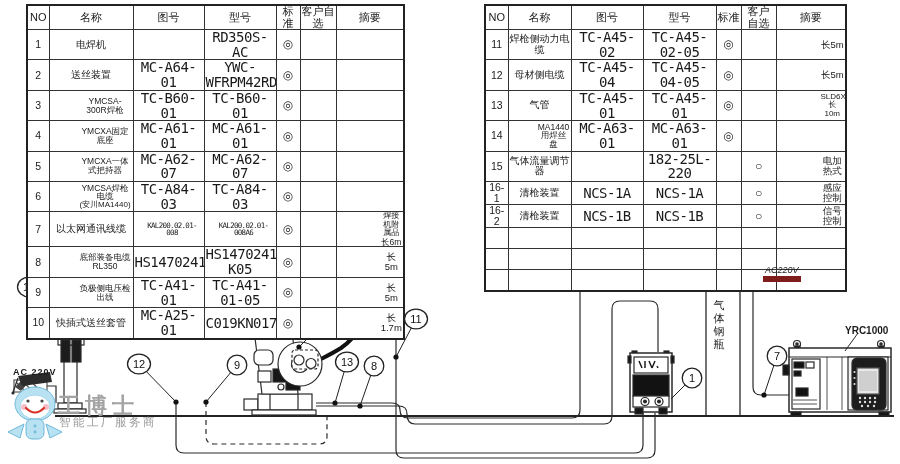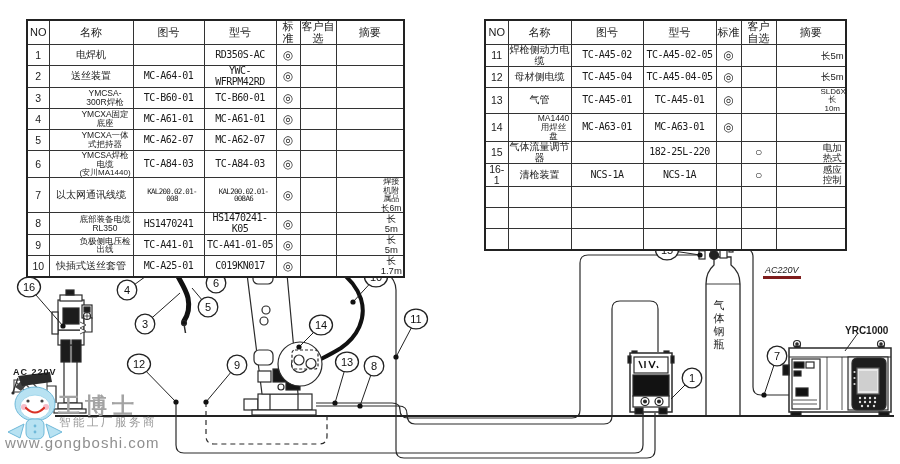--- a/index.html
+++ b/index.html
@@ -1,39 +1,39 @@
 <!DOCTYPE html>
 <html><head>
 <meta charset="utf-8">
 <style>
   html,body{margin:0;padding:0;width:900px;height:464px;background:#fff;overflow:hidden;
     font-family:"Liberation Sans",sans-serif;}
   #stage{position:relative;width:900px;height:464px;background:#fff;}
   
-  .ptable{position:absolute;top:19px;border-collapse:collapse;table-layout:fixed;
+  .ptable{position:absolute;top:4px;border-collapse:collapse;table-layout:fixed;
     border:2px solid #222;height:225px;background:#fff;}
   #ltable{left:26px;width:377px;}
   #rtable{left:484px;width:361px;}
   .ptable td{border:1px solid #333;text-align:center;vertical-align:middle;
     padding:0 1px;color:#1a1a1a;font-size:10.5px;overflow:hidden;height:20px;line-height:1.05;}
   .ptable tr.hdr td{font-size:11px;}
-  td.code{font-family:"DejaVu Sans Mono",monospace;font-size:10px;letter-spacing:-0.5px;}
+  td.code{font-family:"DejaVu Sans Mono",monospace;font-size:14px;letter-spacing:-0.5px;}
   td.code.xs{font-size:7.5px;letter-spacing:-0.7px;padding-left:8px;}
   td.name{font-size:10px;}
   td.name .sub{font-size:8px;display:block;}
   td.name.sm{font-size:8.5px;padding-left:29px;}
   td.note{font-size:9.5px;padding-left:44px;}
   td.note .sub{font-size:8.5px;display:block;}
   td.note.sm{font-size:8px;}
   td.sym{font-size:12px;}
   
   .lbl{position:absolute;color:#1a1a1a;white-space:nowrap;}
   #lbl-ac-left{left:13px;top:367px;font-size:9px;font-weight:bold;letter-spacing:1px;}
   #lbl-ac-right{left:763px;top:265px;font-size:9px;font-style:italic;
-    border-bottom:3px solid #7f1d1d;padding:0 2px 1px 2px;}
+    border-bottom:6px solid #7f1d1d;padding:0 2px 1px 2px;}
   #lbl-yrc{left:845px;top:325px;font-size:10px;font-weight:bold;}
   #lbl-cyl{left:712px;top:299px;width:14px;font-size:11px;line-height:13px;
     text-align:center;white-space:normal;color:#222;}
   
   .wm{position:absolute;color:#9a9a9a;}
   #wm-brand{left:58px;top:391px;font-size:22px;font-weight:bold;letter-spacing:5px;
     font-family:Liberation Serif, serif;color:#a3a3a3;}
   #wm-tag{left:59px;top:415px;font-size:11.5px;letter-spacing:2.5px;color:#9b9b9b;}
   #wm-url{left:5px;top:434px;font-size:15px;letter-spacing:1px;color:#8f8f8f;}
   svg{position:absolute;left:0;top:0;}
@@ -523,20 +523,29 @@
         <tr>
           <td class="">16-1</td>
           <td class="name">清枪装置</td>
           <td class="code">NCS-1A</td>
           <td class="code">NCS-1A</td>
           <td class="sym"></td>
           <td class="sym">○</td>
           <td class="note">感应控制</td>
         </tr>
         <tr>
+          <td class="">16-2</td>
+          <td class="name">清枪装置</td>
+          <td class="code">NCS-1B</td>
+          <td class="code">NCS-1B</td>
+          <td class="sym"></td>
+          <td class="sym">○</td>
+          <td class="note">信号控制</td>
+        </tr>
+        <tr>
           <td class=""></td>
           <td class="name"></td>
           <td class="code"></td>
           <td class="code"></td>
           <td class="sym"></td>
           <td class="sym"></td>
           <td class="note"></td>
         </tr>
         <tr>
           <td class=""></td>
@@ -559,14 +568,13 @@
       </tbody>
     </table>
 
   <div class="lbl" id="lbl-ac-left">AC 220V</div>
   <div class="lbl" id="lbl-ac-right">AC220V</div>
   <div class="lbl" id="lbl-yrc">YRC1000</div>
   <div class="lbl" id="lbl-cyl">气体钢瓶</div>
 
   <div class="wm" id="wm-brand">工博士</div>
   <div class="wm" id="wm-tag">智能工厂服务商</div>
-  <div class="wm" id="wm-url">www.gongboshi.com</div>
 </div>
 
 </body></html>

